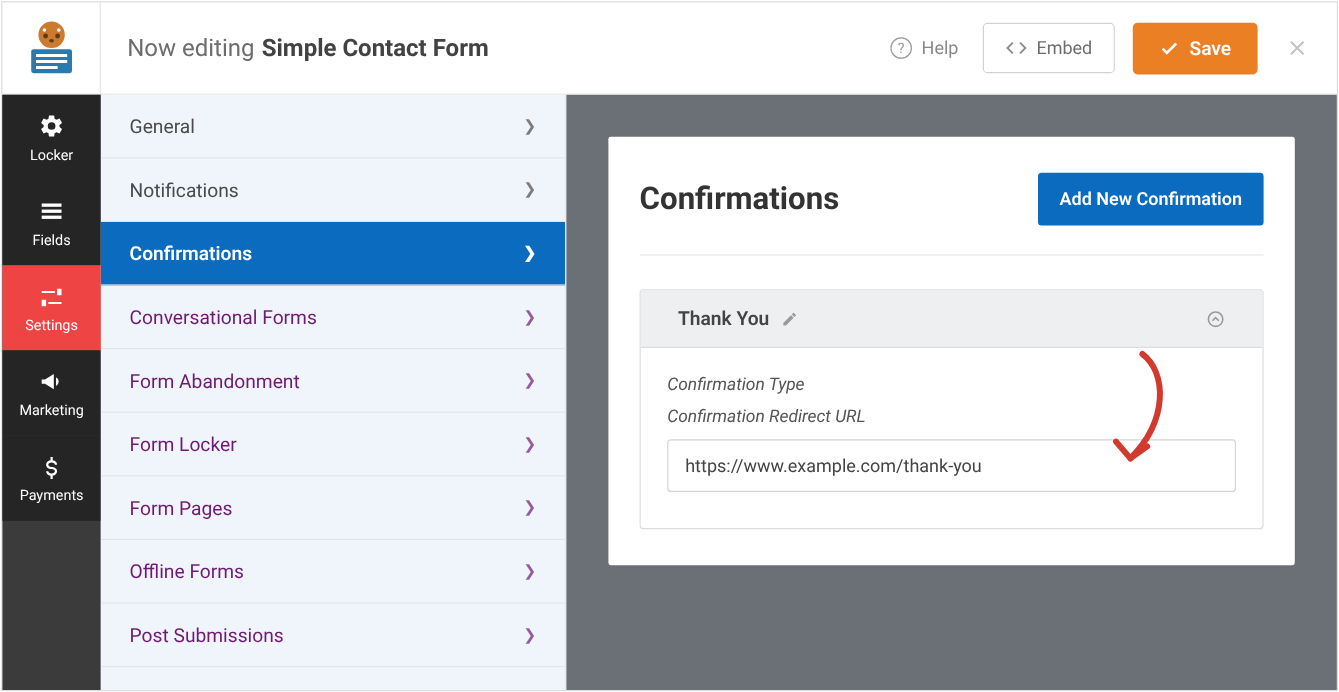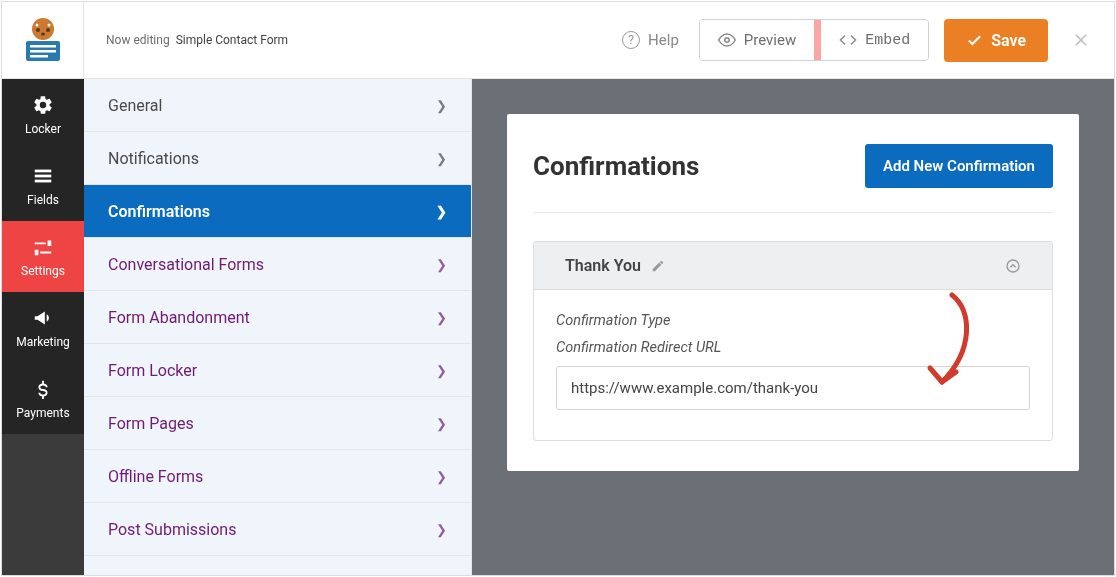--- a/index.html
+++ b/index.html
@@ -1,23 +1,23 @@
 <!DOCTYPE html>
 <html><head>
 <meta charset="utf-8">
 <style>
   * { box-sizing: border-box; margin: 0; padding: 0; }
   body { font-family: -apple-system, BlinkMacSystemFont, "Segoe UI", Roboto, Arial, sans-serif; background: #fff; color: #444; width: 1116px; height: 577px; overflow: hidden; }
   .frame { border: 1px solid #ddd; width: 1114px; height: 575px; margin: 1px; display: flex; flex-direction: column; }
   .topbar { display: flex; align-items: center; height: 77px; border-bottom: 1px solid #e5e5e5; padding: 0 20px 0 0; }
   .logo { width: 82px; height: 77px; display: flex; align-items: center; justify-content: center; border-right: 1px solid #e5e5e5; }
   .logo svg { width: 50px; height: 50px; }
-  .now-editing { padding-left: 22px; font-size: 12px; color: #424242; flex: 1; display: flex; align-items: center; }
+  .now-editing { padding-left: 22px; font-size: 20px; color: #424242; flex: 1; display: flex; align-items: center; }
   .now-editing .pfx { color: #6d6d6d; margin-right: 6px; }
-  .now-editing .title { font-weight: 400; }
+  .now-editing .title { font-weight: 700; }
   .help-link { display: flex; align-items: center; color: #888; font-size: 15px; margin-right: 20px; cursor: pointer; }
   .help-link .qicon { width: 18px; height: 18px; border: 1.5px solid #9a9a9a; border-radius: 50%; display: flex; align-items: center; justify-content: center; font-size: 12px; color: #9a9a9a; margin-right: 8px; }
   .btn-group { display: flex; border: 1px solid #d1d1d1; border-radius: 4px; overflow: hidden; margin-right: 15px; }
   .btn-group .gbtn { padding: 11px 18px; font-size: 15px; color: #6e6e6e; display: flex; align-items: center; background: #fff; cursor: pointer; gap: 8px; }
   .btn-group .gbtn + .gbtn { border-left: 7px solid #fca5a5; font-family: Liberation Mono, monospace; }
   .save-btn { background: #ea7f23; color: #fff; border-radius: 4px; padding: 12px 22px; font-size: 16px; font-weight: 600; display: flex; align-items: center; gap: 8px; cursor: pointer; }
   .close-x { width: 26px; height: 26px; margin-left: 20px; color: #c2c2c2; cursor: pointer; display: flex; align-items: center; justify-content: center; }
   .close-x svg { width: 20px; height: 20px; }
   .body-area { display: flex; flex: 1; min-height: 0; }
   .nav-rail { width: 82px; background: #3b3b3b; display: flex; flex-direction: column; }
@@ -74,27 +74,20 @@
       <span class="pfx">Now editing</span>
       <span class="title">Simple Contact Form</span>
     </div>
     <div class="help-link">
       <span class="qicon">?</span>
       <span>Help</span>
     </div>
     <div class="btn-group">
       <div class="gbtn">
         <svg width="18" height="18" viewBox="0 0 24 24" fill="none" stroke="#8a8a8a" stroke-width="2">
-            <path d="M1 12s4-8 11-8 11 8 11 8-4 8-11 8-11-8-11-8z"></path>
-            <circle cx="12" cy="12" r="3"></circle>
-          </svg>
-        <span>Preview</span>
-      </div>
-      <div class="gbtn">
-        <svg width="18" height="18" viewBox="0 0 24 24" fill="none" stroke="#8a8a8a" stroke-width="2">
             <polyline points="16 18 22 12 16 6"></polyline>
             <polyline points="8 6 2 12 8 18"></polyline>
           </svg>
         <span>Embed</span>
       </div>
     </div>
     <div class="save-btn">
       <svg width="17" height="17" viewBox="0 0 24 24" fill="none" stroke="#fff" stroke-width="3">
           <polyline points="20 6 9 17 4 12"></polyline>
         </svg>

